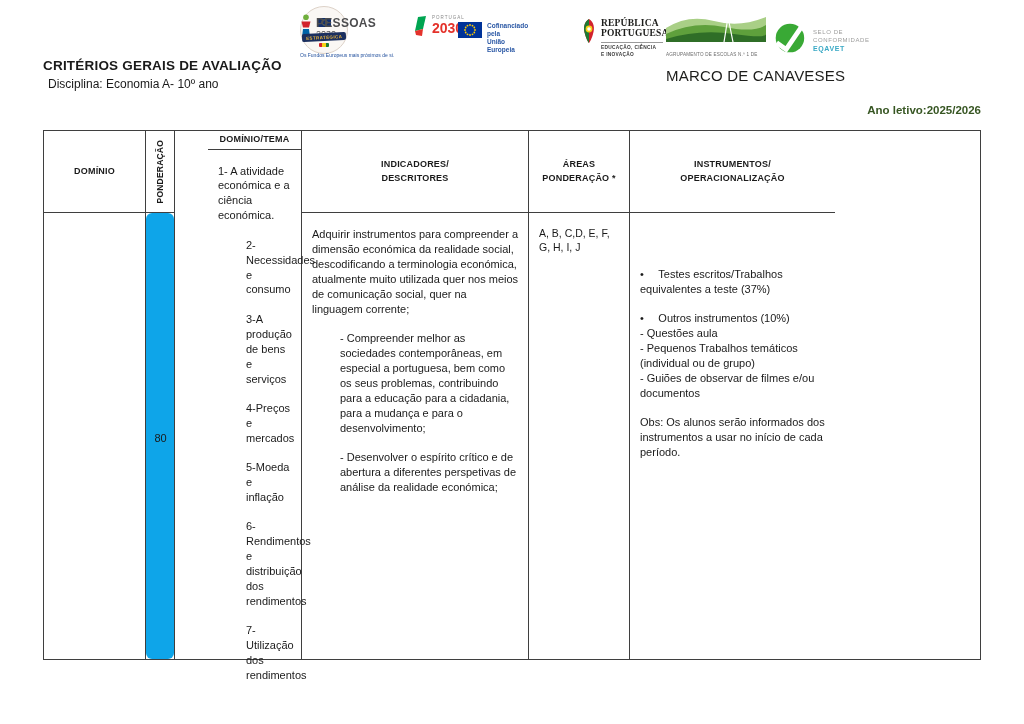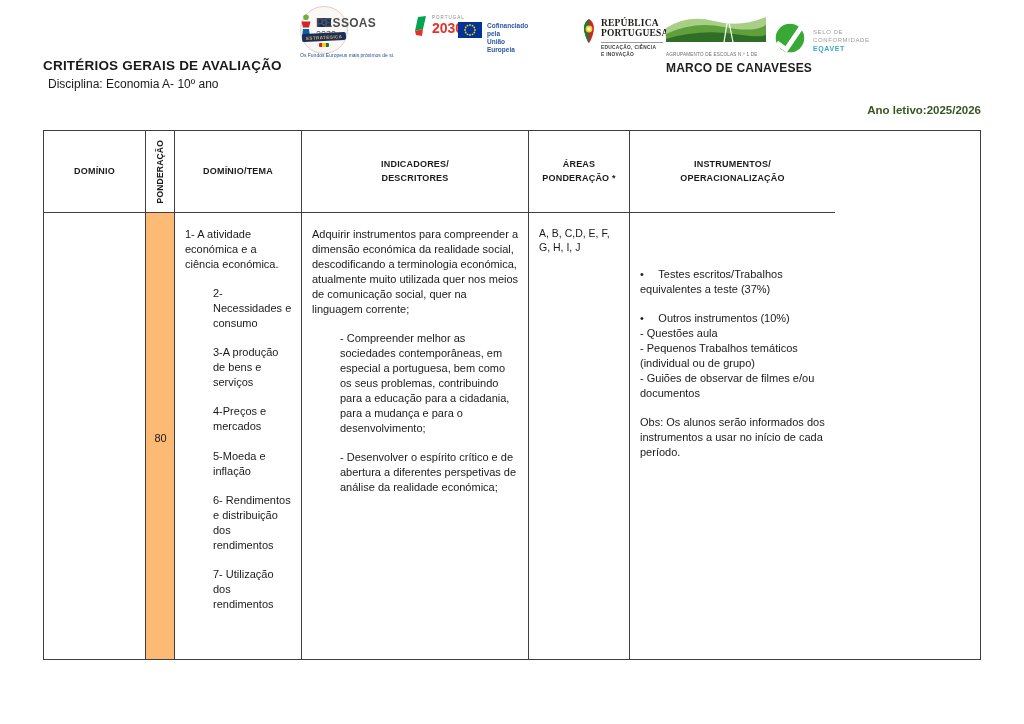--- a/index.html
+++ b/index.html
@@ -36,50 +36,50 @@
   .badge-dots { width:10px; height:4px; background:linear-gradient(90deg,#d2222c 33%,#f7d117 33% 66%,#1e7a34 66%); border-radius:1px; }
 
   .republica { left:282px; top:12px; width:86px; gap:5px; }
   .republica-text { display:flex; flex-direction:column; }
   .republica-name { font-family:"Liberation Serif", serif; font-size:9.5px; font-weight:bold; color:#1d1d1b; line-height:1.1; letter-spacing:.2px; }
   .republica-rule { width:62px; height:1px; background:#9a9a9a; margin:3px 0 2px; }
   .republica-dept { font-size:4.8px; font-weight:bold; color:#3a3a3a; line-height:1.4; letter-spacing:.3px; }
 
   .school { left:366px; top:6px; width:102px; flex-direction:column; }
   .school-sub { font-size:4.6px; color:#6b6b6b; margin-top:2px; letter-spacing:.2px; white-space:nowrap; }
-  .school-name { font-size:12px; font-weight:bold; color:#1d1d1b; letter-spacing:.2px; white-space:nowrap; }
+  .school-name { font-size:15px; font-weight:normal; color:#1d1d1b; letter-spacing:.2px; white-space:nowrap;margin-top:6px; }
 
   .eqavet { left:470px; top:14px; width:96px; gap:5px; align-items:center; }
   .eqavet-text { display:flex; flex-direction:column; line-height:1.35; }
   .eqavet-line { font-size:6px; color:#9d9d9c; letter-spacing:.6px; }
   .eqavet-brand { font-size:7px; font-weight:bold; color:#3aa9c5; letter-spacing:.6px; }
 
   
   .page-title { position:absolute; left:43px; top:58px; font-size:13.5px; font-weight:bold; letter-spacing:.2px; }
   .page-subtitle { position:absolute; left:48px; top:77px; font-size:12px; }
   .school-year { position:absolute; right:43px; top:104px; font-size:11.5px; font-weight:bold; color:#375623; }
 
   
   .crit-table { position:absolute; left:43px; top:130px; width:938px; height:530px;
     display:flex; border:1.5px solid #3f3f3f; background:#fff; }
   .col { flex:none; border-right:1px solid #3f3f3f; display:flex; flex-direction:column; }
   .col:last-child { border-right:none;gap:40px; }
-  .c1{width:102px;} .c2{width:29px;} .c3{width:127px;} .c4{width:144px;}
+  .c1{width:102px;} .c2{width:29px;} .c3{width:127px;padding-left:33px;} .c4{width:144px;}
   .c5{width:227px;} .c6{width:101px;} .c7{width:205px;}
 
   .hcell { height:82px; border-bottom:1px solid #3f3f3f; display:flex; align-items:center;
     justify-content:center; text-align:center; font-size:9px; font-weight:bold;
     letter-spacing:.2px; white-space:pre-line; line-height:1.5; padding:2px; }
   .hcell.vert span { writing-mode:vertical-rl; transform:rotate(180deg); font-size:8.5px; }
 
   .bcell { flex:1; font-size:11px; line-height:1.36; color:#1a1a1a; padding:14px 9px 10px 10px; }
   .bcell p { margin:0; }
   .center-cell { display:flex; align-items:center; justify-content:center; text-align:center; }
   .dominio-cell { font-weight:bold; white-space:pre-line; font-size:11px; line-height:1.5; }
-  .ponder-cell { background:#fdba74; font-size:11px; }
+  .ponder-cell { background:#0ea5e9; font-size:11px;border-radius:6px; }
   .list-spaced p + p { margin-top:1.3em;margin-left:28px; }
   .criterios-list p:nth-child(2) { margin-top:97px; }
   .instr-list p { white-space:pre-wrap; tab-size:6; -moz-tab-size:6; }
   .instr-list p:empty { height:1.3em; }
   .areas-cell { font-size:10.5px; padding-top:13px; }
 </style>
 </head>
 <body>
 
 <div class="page">

